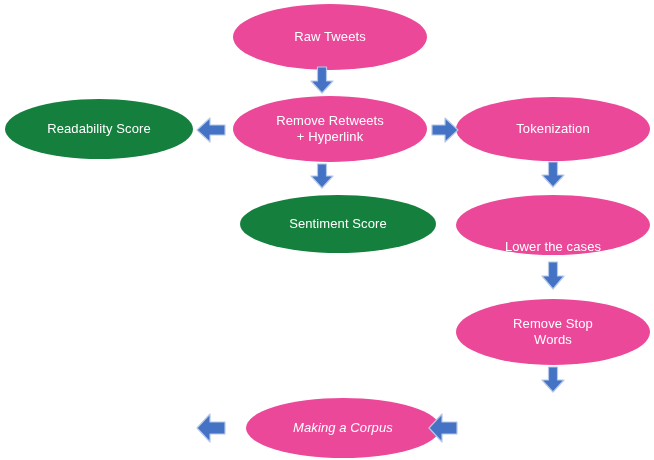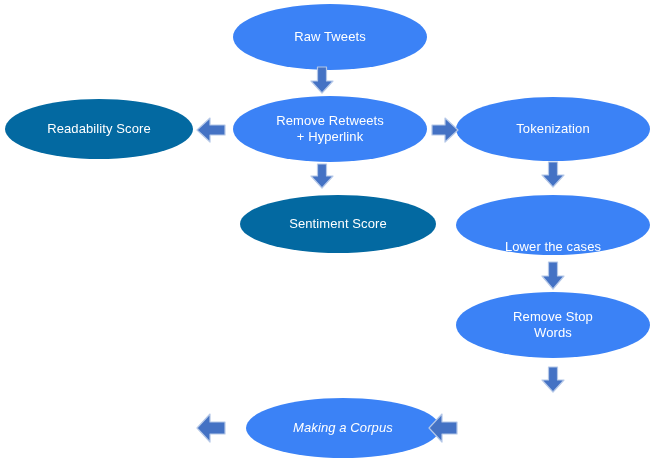--- a/index.html
+++ b/index.html
@@ -26,22 +26,22 @@
     text-align: center;
     border-radius: 50%;
     color: #ffffff;
     font-size: 13px;
     line-height: 1.25;
     letter-spacing: 0.1px;
     box-sizing: border-box;
     padding: 0 10px;
     user-select: none;
   }
-  .node.blue  { background: #3b82f6; }
-  .node.red   { background: #0369a1; }
+  .node.blue  { background: #ec4899; }
+  .node.red   { background: #15803d; }
   .node .label { display: block; width: 100%; }
 
   .arrow {
     position: absolute;
     overflow: visible;
   }
   .arrow svg { display: block; overflow: visible; }
 </style>
 </head>
 <body>
@@ -65,21 +65,21 @@
   </div>
 
   <div class="node blue" style="left:456px; top:97px; width:194px; height:64px;">
     <span class="label">Tokenization</span>
   </div>
 
   <div class="node blue" style="left:456px; top:195px; width:194px; height:60px;align-items:flex-end;">
     <span class="label">Lower the cases</span>
   </div>
 
-  <div class="node blue" style="left:456px; top:292px; width:194px; height:66px;">
+  <div class="node blue" style="left:456px; top:299px; width:194px; height:66px;">
     <span class="label">Remove Stop<br>Words</span>
   </div>
 
 
   <div class="node blue" style="left:246px; top:398px; width:194px; height:60px;font-style:italic;">
     <span class="label">Making a Corpus</span>
   </div>
 
 
   <div class="arrow" style="left:310px; top:66px; width:24px; height:28px;">

